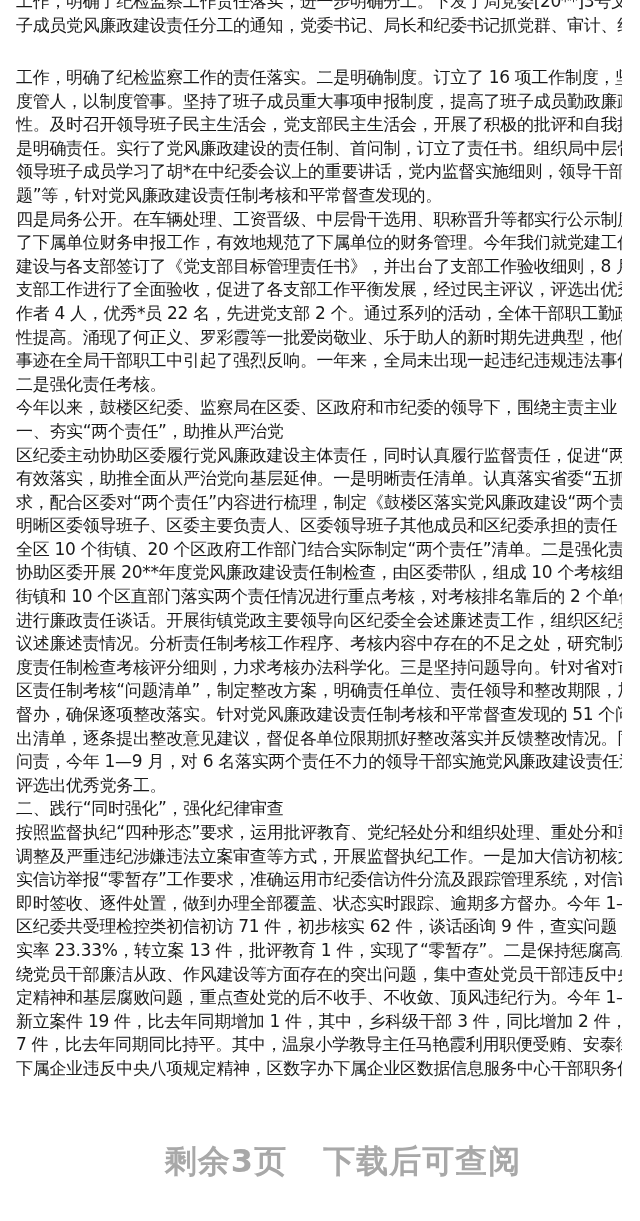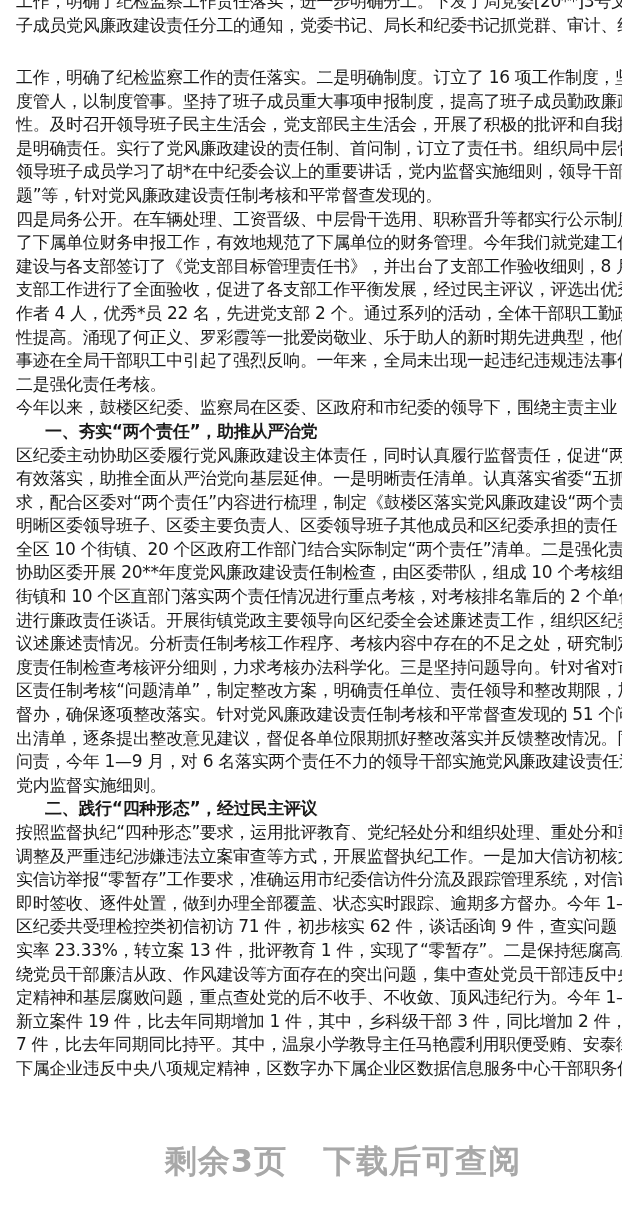--- a/index.html
+++ b/index.html
@@ -35,23 +35,22 @@
       white-space: nowrap;
       overflow: hidden;
       text-align: justify;
       text-align-last: justify;
       letter-spacing: -0.3px;
     }
     .line.last {
       text-align-last: left;
     }
     .line.heading {
-      font-weight: bold;
+      font-weight: normal;
       text-align-last: left;
-      margin-left: 29px;
     }
     .top-block {
       top: -10px;
     }
     .main-block {
       top: 66px;
     }
     .fade-cover {
       position: absolute;
       left: 0;
@@ -111,22 +110,22 @@
       <div class="line">全区 10 个街镇、20 个区政府工作部门结合实际制定“两个责任”清单。二是强化责任考核。</div>
       <div class="line">协助区委开展 20**年度党风廉政建设责任制检查，由区委带队，组成 10 个考核组，对 10 个</div>
       <div class="line">街镇和 10 个区直部门落实两个责任情况进行重点考核，对考核排名靠后的 2 个单位负责人</div>
       <div class="line">进行廉政责任谈话。开展街镇党政主要领导向区纪委全会述廉述责工作，组织区纪委委员评</div>
       <div class="line">议述廉述责情况。分析责任制考核工作程序、考核内容中存在的不足之处，研究制定 20**年</div>
       <div class="line">度责任制检查考核评分细则，力求考核办法科学化。三是坚持问题导向。针对省对市、市对</div>
       <div class="line">区责任制考核“问题清单”，制定整改方案，明确责任单位、责任领导和整改期限，加强督查</div>
       <div class="line">督办，确保逐项整改落实。针对党风廉政建设责任制考核和平常督查发现的 51 个问题，列</div>
       <div class="line">出清单，逐条提出整改意见建议，督促各单位限期抓好整改落实并反馈整改情况。同时强化</div>
       <div class="line">问责，今年 1—9 月，对 6 名落实两个责任不力的领导干部实施党风廉政建设责任追究，以</div>
-      <div class="line last">党内监督实施细则。</div>
-      <div class="line heading">二、践行“四种形态”，经过民主评议</div>
+      <div class="line last">评选出优秀党务工。</div>
+      <div class="line heading">二、践行“同时强化”，强化纪律审查</div>
       <div class="line">按照监督执纪“四种形态”要求，运用批评教育、党纪轻处分和组织处理、重处分和重大职务</div>
       <div class="line">调整及严重违纪涉嫌违法立案审查等方式，开展监督执纪工作。一是加大信访初核力度。落</div>
       <div class="line">实信访举报“零暂存”工作要求，准确运用市纪委信访件分流及跟踪管理系统，对信访举办件</div>
       <div class="line">即时签收、逐件处置，做到办理全部覆盖、状态实时跟踪、逾期多方督办。今年 1—9 月，</div>
       <div class="line">区纪委共受理检控类初信初访 71 件，初步核实 62 件，谈话函询 9 件，查实问题 14 件，查</div>
       <div class="line">实率 23.33%，转立案 13 件，批评教育 1 件，实现了“零暂存”。二是保持惩腐高压态势。围</div>
       <div class="line">绕党员干部廉洁从政、作风建设等方面存在的突出问题，集中查处党员干部违反中央八项规</div>
       <div class="line">定精神和基层腐败问题，重点查处党的后不收手、不收敛、顶风违纪行为。今年 1—9 月，</div>
       <div class="line">新立案件 19 件，比去年同期增加 1 件，其中，乡科级干部 3 件，同比增加 2 件，经济大案</div>
       <div class="line">7 件，比去年同期同比持平。其中，温泉小学教导主任马艳霞利用职便受贿、安泰街道多家</div>

